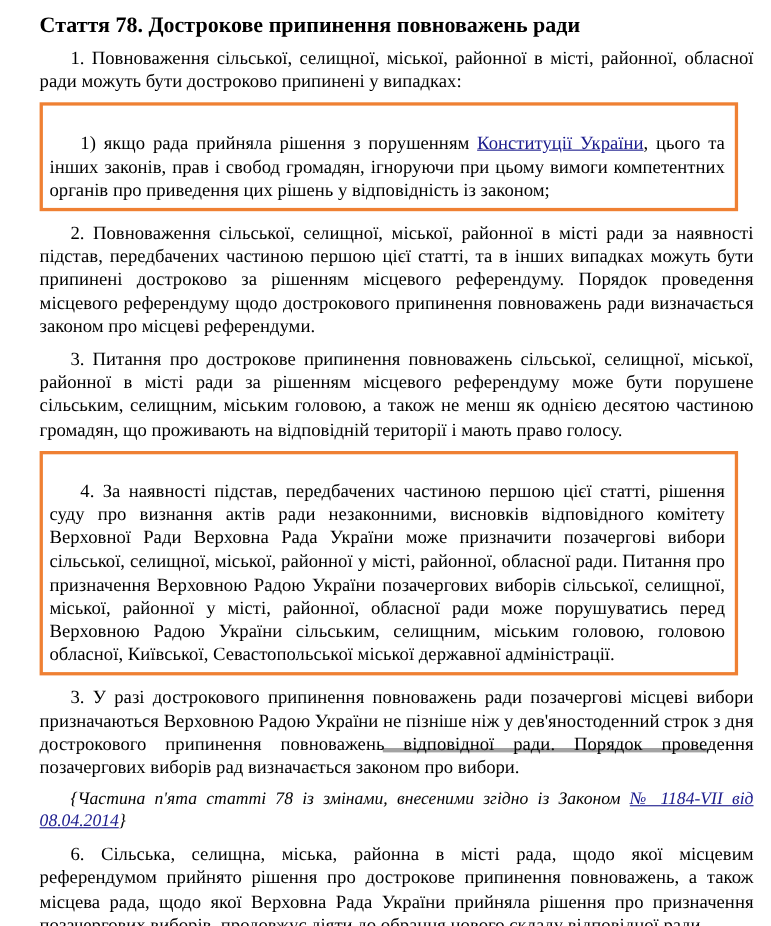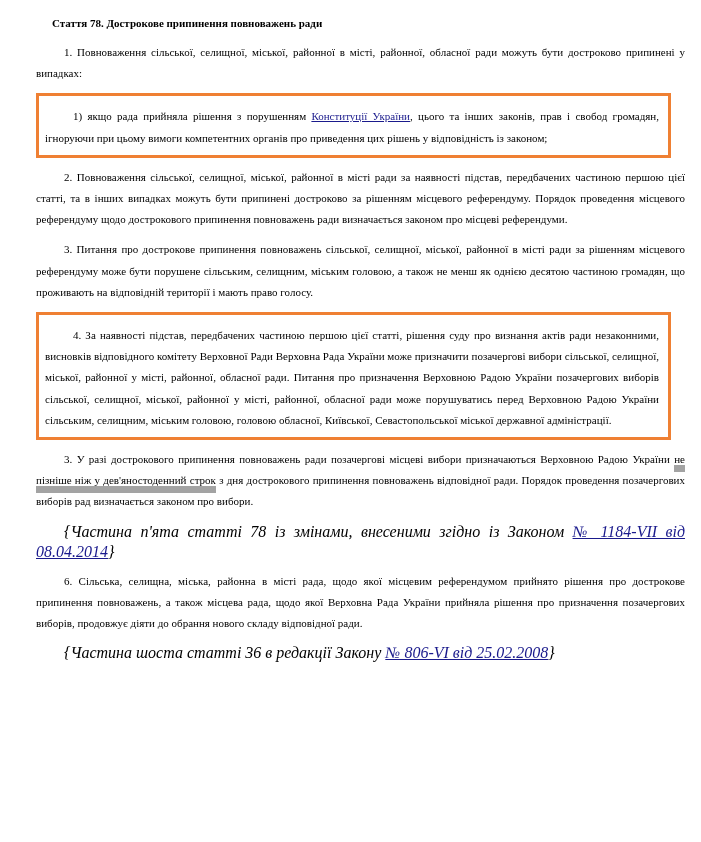--- a/index.html
+++ b/index.html
@@ -16,46 +16,46 @@
     color: #000000;
   }
   .page {
     position: relative;
     width: 701px;
     height: 842px;
     box-sizing: border-box;
     padding: 14px 16px 0 36px;
   }
   .title {
-    font-size: 11px;
+    font-size: 20px;
     line-height: 19px;
-    margin: 0 0 9px 16px;
+    margin: 0 0 9px 0;
     text-indent: 0;
     color: #000;
   }
   .title .num {
     font-weight: bold;
   }
   p.body-text {
-    font-size: 11px;
+    font-size: 17px;
     line-height: 21.2px;
     text-align: justify;
     text-justify: inter-word;
     margin: 0 0 9px 0;
     text-indent: 28px;
     color: #000;
     hyphens: none;
   }
   p.body-text:last-child {
     margin-bottom: 0;
   }
   .hl-box {
     border: 3px solid #ef8033;
     box-sizing: border-box;
-    padding: 10px 9px 6px 6px;
+    padding: 23px 9px 6px 6px;
     margin: 0 0 9px 0;
     margin-right: 14px;
   }
   .hl-box p.body-text {
     margin-bottom: 0;
   }
   .hl-box p.body-text + p.body-text {
     margin-top: 16px;
   }
   a.doc-link {
@@ -68,22 +68,22 @@
     font-style: italic;
     text-align: justify;
     margin: 0 0 9px 0;
     text-indent: 28px;
     color: #000;
   }
   .note a.doc-link {
     font-style: italic;
   }
   .orange-underline {
-    border-bottom: 7px solid #a3a3a3;
-    padding-bottom: 0px;
+    border-bottom: 4px solid #a3a3a3;
+    padding-bottom: 15px;
   }
 </style>
 </head>
 <body>
 
 <div class="page">
 
   <h1 class="title">
     <span class="num">Стаття 78.</span>
     <span>Дострокове припинення повноважень ради</span>

